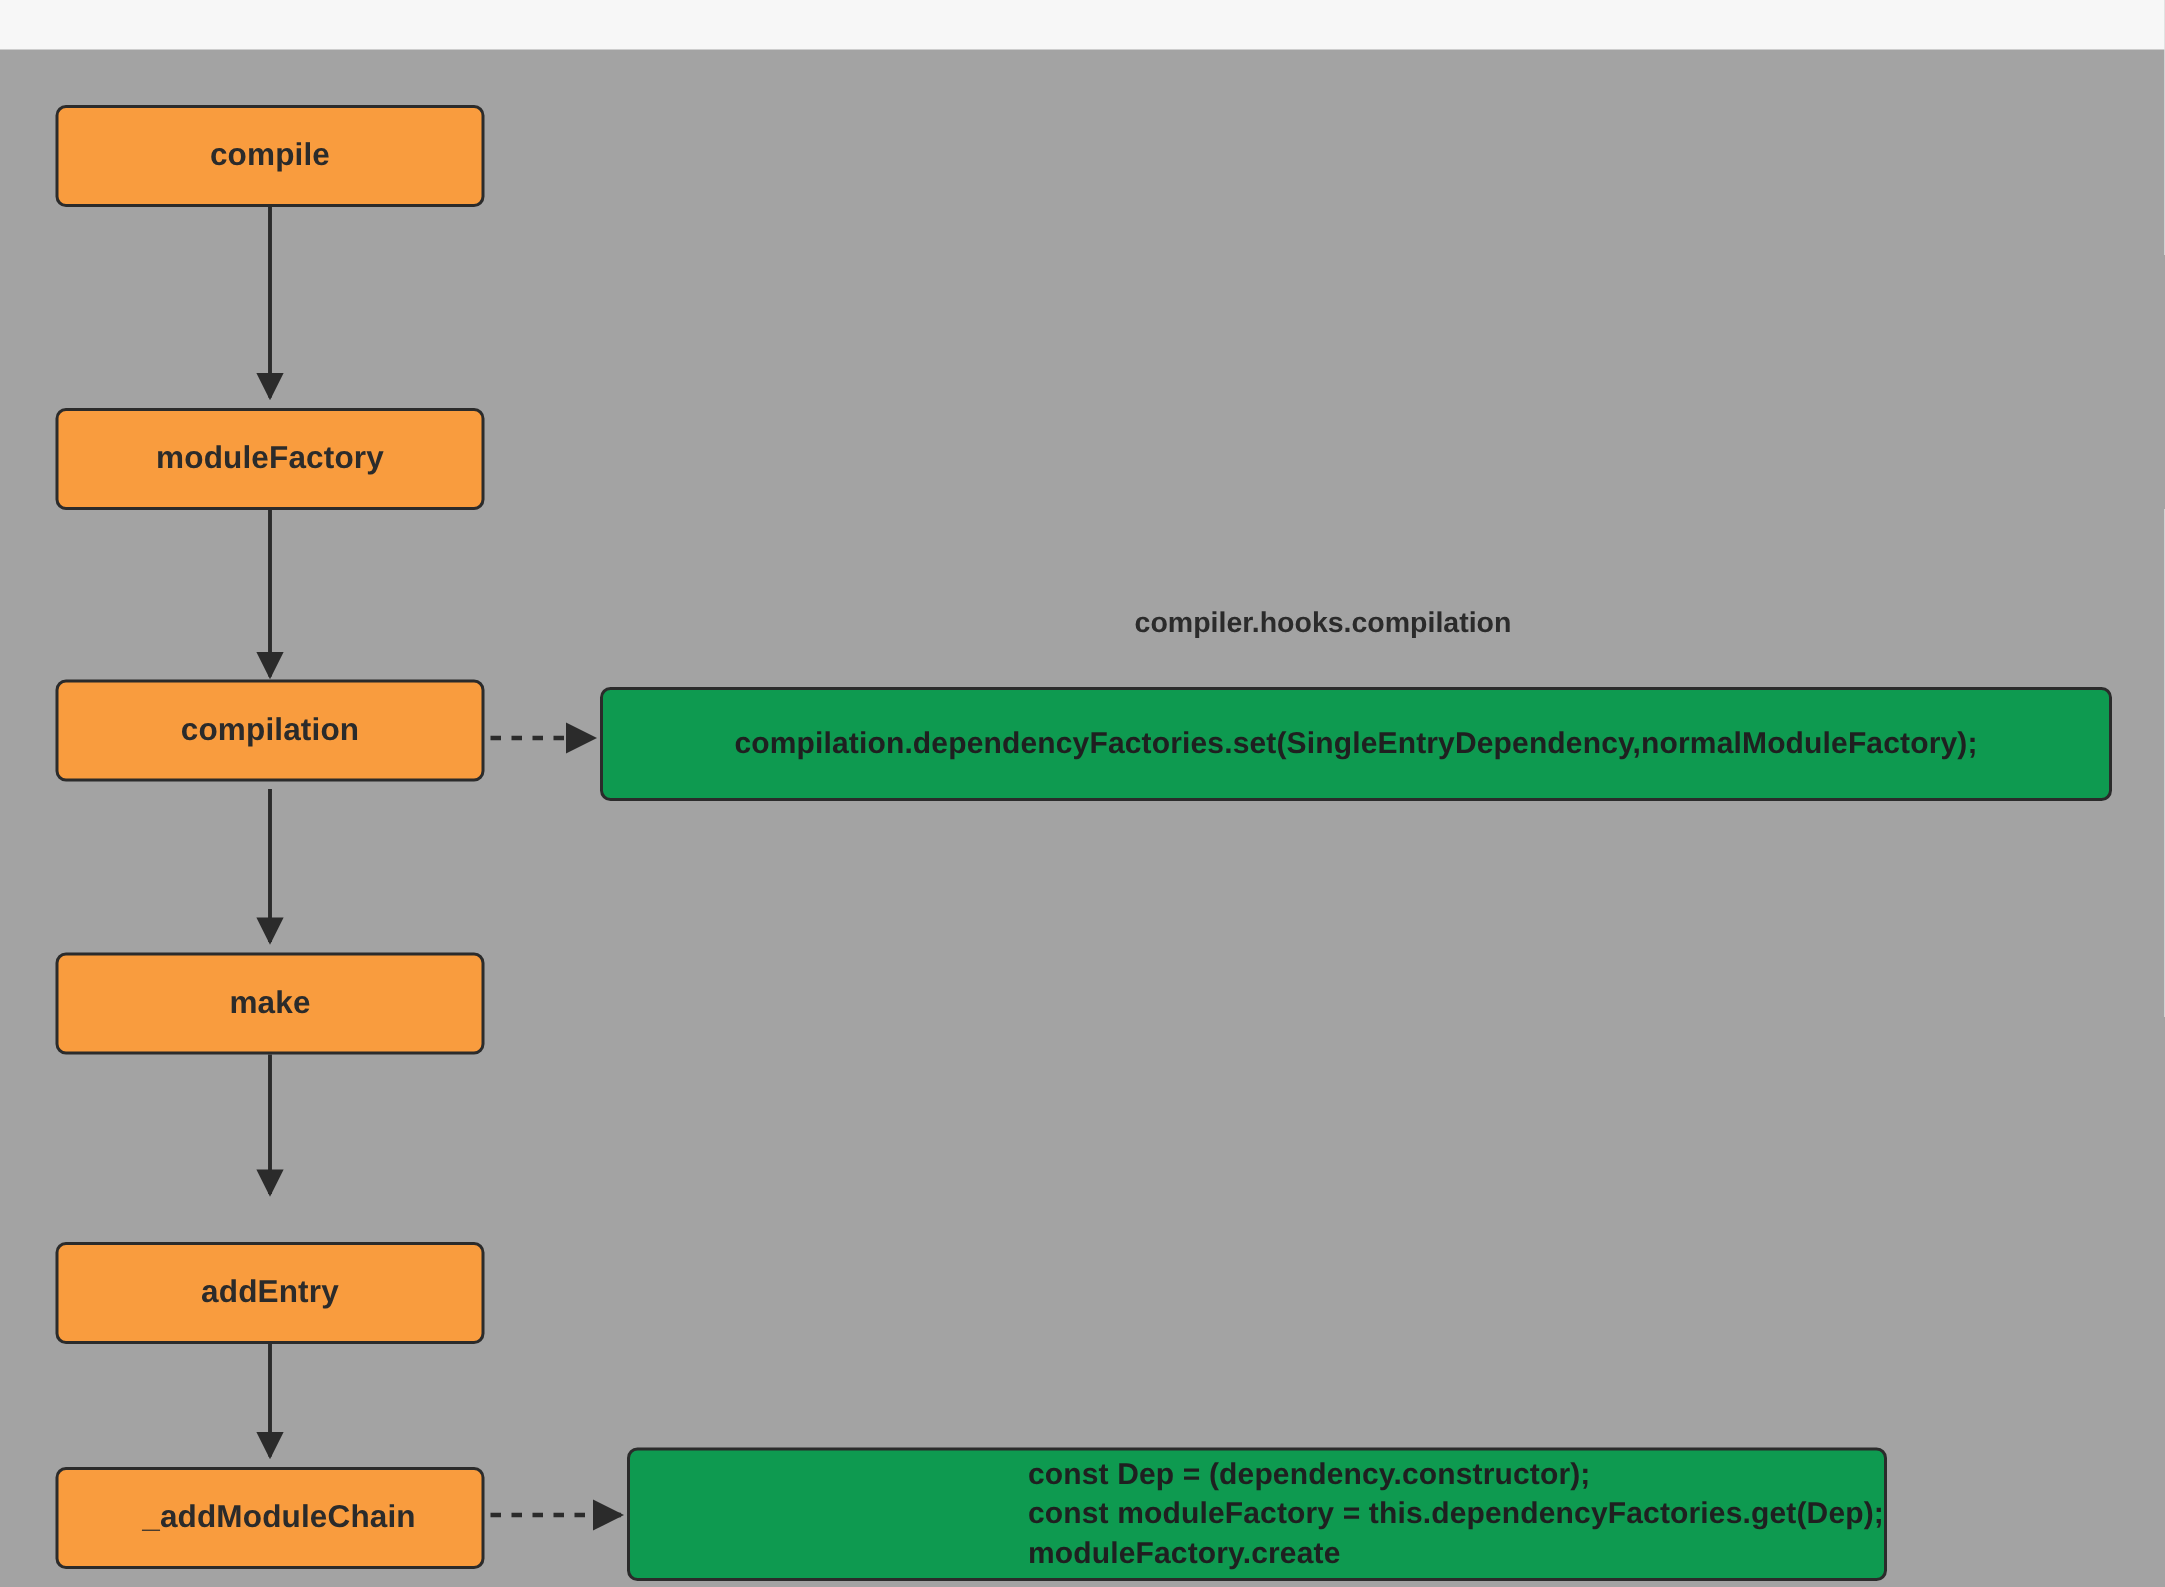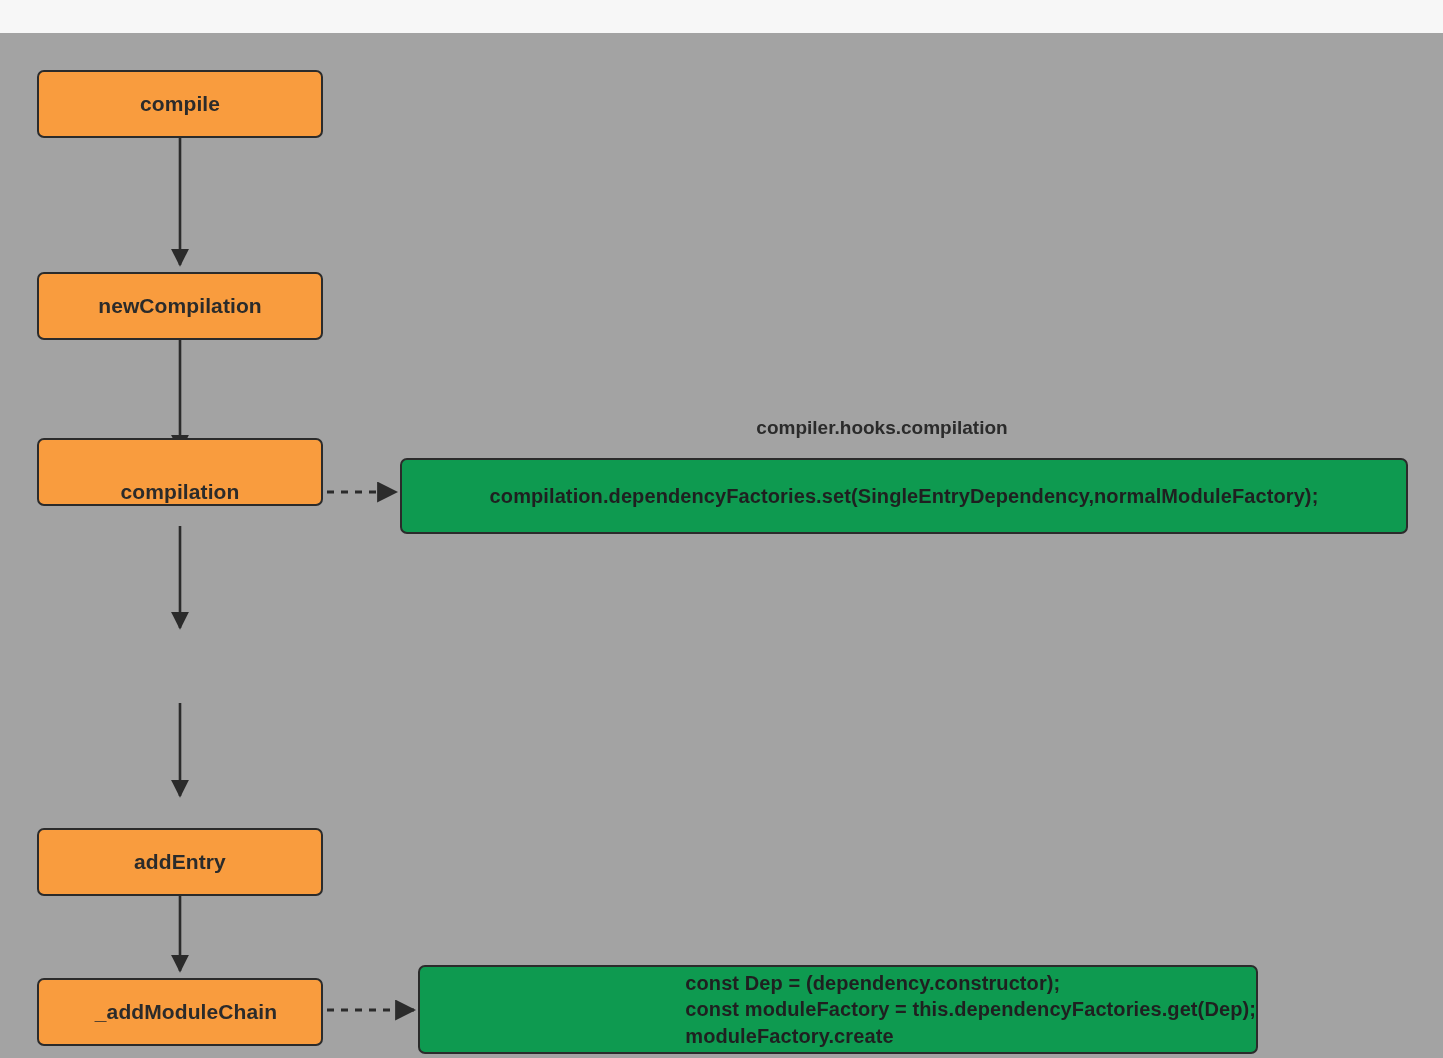--- a/index.html
+++ b/index.html
@@ -99,37 +99,40 @@
       <line x1="327" y1="459" x2="396" y2="459"></line>
       <line x1="327" y1="977" x2="414" y2="977"></line>
     </g>
   </svg>
 
   <div class="node node-orange" style="top:37px;">
     <span>compile</span>
   </div>
 
   <div class="node node-orange" style="top:239px;">
-    <span>newCompilation</span>
+    <span>moduleFactory</span>
   </div>
 
-  <div class="node node-orange" style="top:405px;align-items:flex-end;">
+  <div class="node node-orange" style="top:420px;">
     <span>compilation</span>
   </div>
 
+  <div class="node node-orange" style="top:602px;">
+    <span>make</span>
+  </div>
 
   <div class="node node-orange" style="top:795px;">
     <span>addEntry</span>
   </div>
 
   <div class="node node-orange" style="top:945px;padding-left:12px;">
     <span>_addModuleChain</span>
   </div>
 
-  <div class="hook-label" style="left:882px; top:384px;">compiler.hooks.compilation</div>
+  <div class="hook-label" style="left:882px; top:372px;">compiler.hooks.compilation</div>
 
   <div class="node node-green green-one-line" style="left:400px; top:425px; width:1008px; height:76px;">
     <span>compilation.dependencyFactories.set(SingleEntryDependency,normalModuleFactory);</span>
   </div>
 
   <div class="node node-green green-multiline" style="left:418px; top:932px; width:840px; height:89px;">
     <span>const Dep = (dependency.constructor);
 const moduleFactory = this.dependencyFactories.get(Dep);
 moduleFactory.create</span>
   </div>

